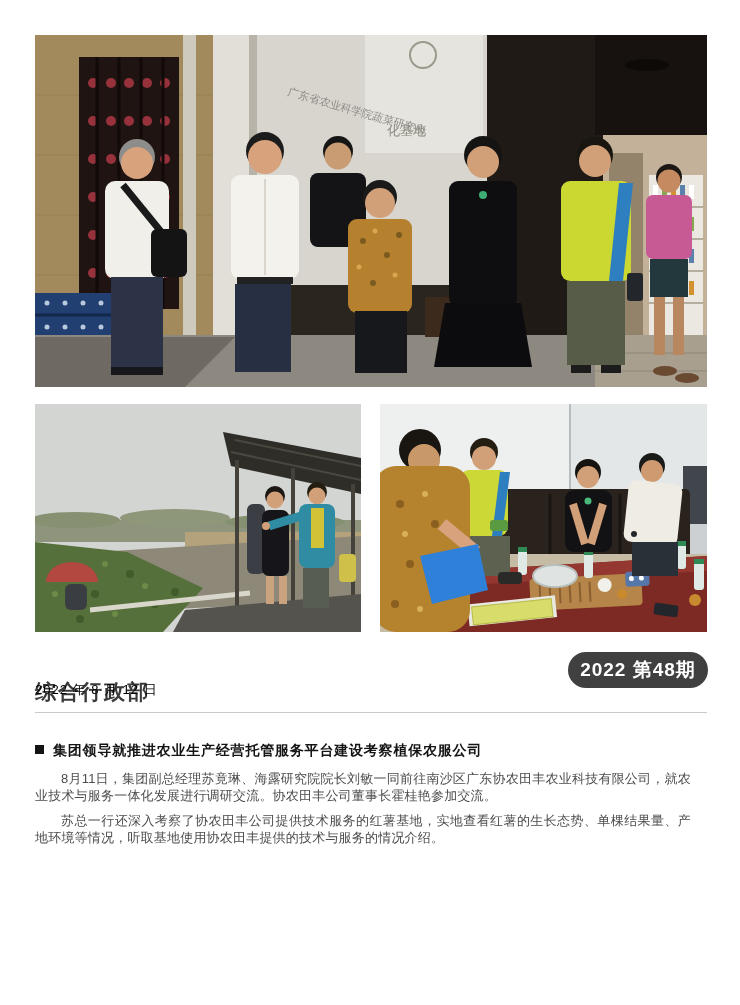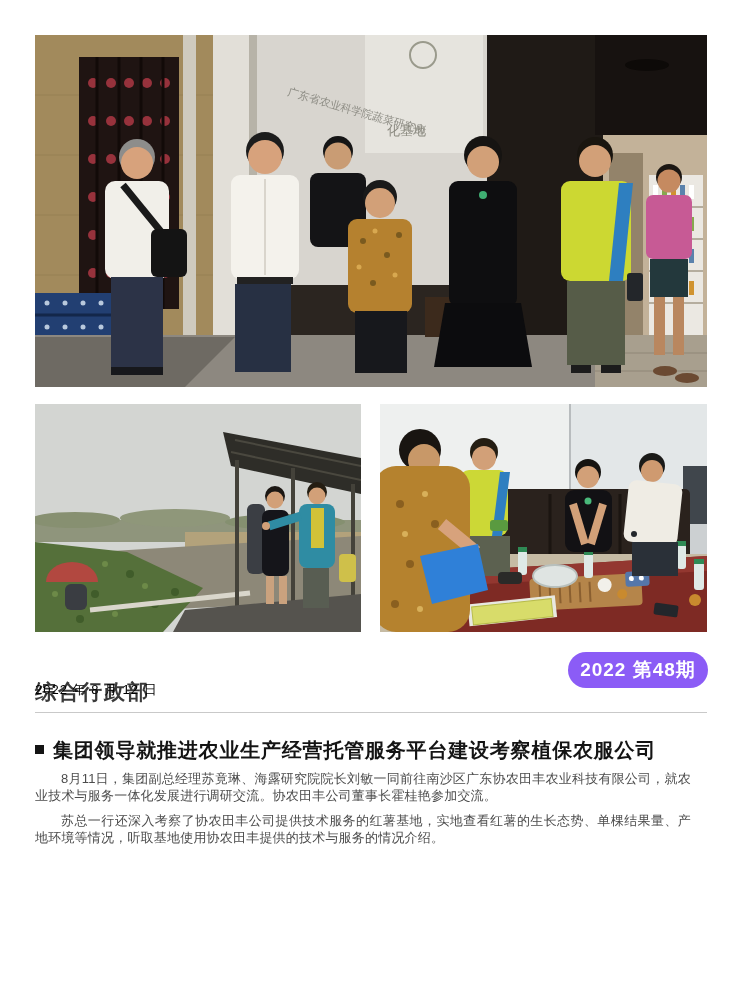--- a/index.html
+++ b/index.html
@@ -7,26 +7,26 @@
         font-family:"Liberation Sans",sans-serif;}
   .photo{position:absolute;overflow:hidden;background:#ddd;}
   .photo svg{display:block;width:100%;height:100%;}
   .photo-main{left:35px;top:35px;width:672px;height:352px;}
   .photo-field{left:35px;top:404px;width:326px;height:228px;}
   .photo-meeting{left:380px;top:404px;width:327px;height:228px;}
   .dept{position:absolute;left:35px;top:678px;font-family:"Liberation Serif",serif;
         font-size:21px;font-weight:bold;color:#3a3a3a;letter-spacing:2px;}
   .pubdate{position:absolute;left:35px;top:681px;font-size:13px;color:#000000;letter-spacing:1px;}
   .badge{position:absolute;left:568px;top:652px;width:140px;height:36px;border-radius:18px;
-         background:#8b5cf6;color:#ffffff;font-size:19px;font-weight:bold;letter-spacing:1px;
+         background:#404040;color:#ffffff;font-size:19px;font-weight:bold;letter-spacing:1px;
          display:flex;align-items:center;justify-content:center;}
   .divider{position:absolute;left:35px;top:712px;width:672px;height:1px;background:#c9c9c9;}
   .headline{position:absolute;left:35px;top:738px;width:680px;display:flex;align-items:flex-start;}
   .headline .bullet{width:9px;height:9px;background:#141414;margin:7px 9px 0 0;flex:none;}
-  .headline .htext{font-size:20px;font-weight:bold;color:#141414;letter-spacing:0.8px;line-height:24px;}
+  .headline .htext{font-size:14px;font-weight:bold;color:#141414;letter-spacing:0.8px;line-height:24px;}
   .bodytext{position:absolute;left:35px;top:770px;width:672px;}
   .bodytext p{margin:0 16px 8px 0;font-size:13px;line-height:17px;color:#4c4c4c;
               text-indent:2em;text-align:justify;letter-spacing:0.2px;}
   text{font-family:"Liberation Sans",sans-serif;}
 </style>
 </head>
 <body>
 
 <div class="page">
 

